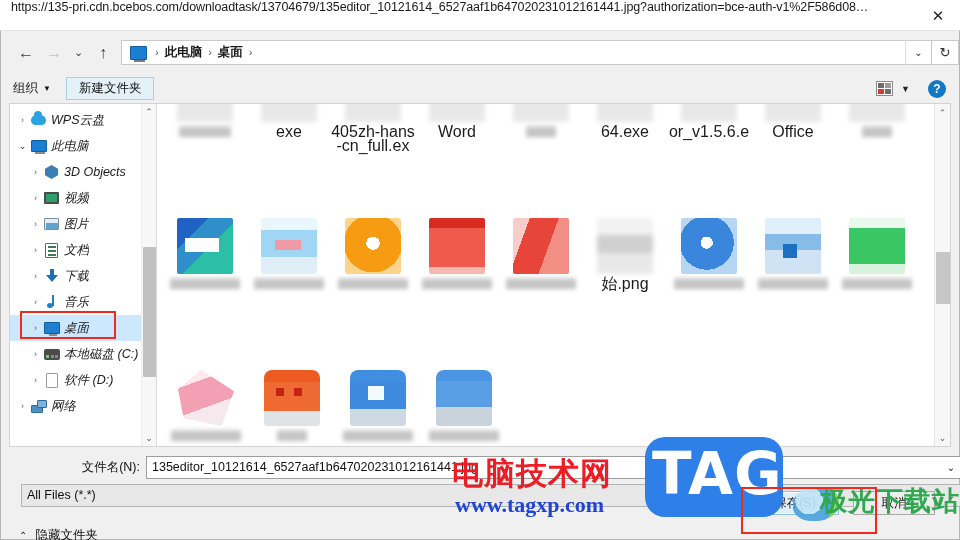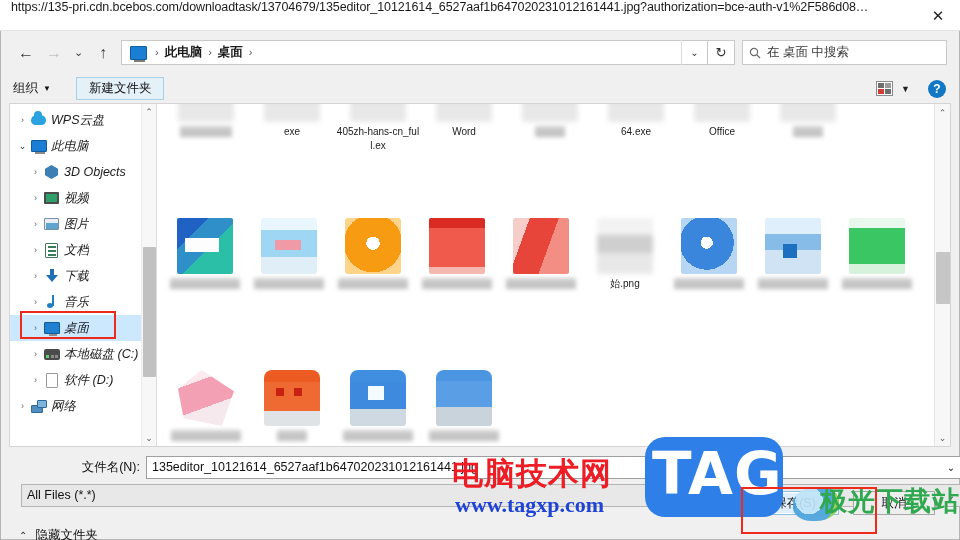--- a/index.html
+++ b/index.html
@@ -120,21 +120,21 @@
   .cmdrow {
     position: absolute; left: 0; top: 43px; width: 958px; height: 29px;
     display: flex; align-items: center; justify-content: space-between;
   }
   .cmd-organize {
     margin-left: 12px; font-size: 12.5px; color: #111;
     display: flex; align-items: center; gap: 5px;
   }
   .cmd-caret { font-size: 8px; color: #111; }
   .cmd-newfolder {
-    margin-left: 25px; height: 23px; padding: 0 12px;
+    margin-left: 15px; height: 23px; padding: 0 12px;
     background: #e4f1f9;
     border: 1px solid #a6d0e6;
     font-size: 12.5px; color: #111;
     display: flex; align-items: center;
   }
   .cmd-right {
     margin-left: auto; display: flex; align-items: center; gap: 6px;
     margin-right: 13px;
   }
   .view-icon {
@@ -338,21 +338,21 @@
     display: flex; flex-direction: column; align-items: center;
     padding-top: 4px;
   }
   .file-thumb {
     width: 56px; height: 56px;
     margin-bottom: 3px;
     position: relative;
     filter: blur(0.2px);
   }
   .file-label {
-    font-size: 10px; color: #1b1b1b;
+    font-size: 16px; color: #1b1b1b;
     text-align: center; line-height: 14px;
     width: 84px;
     word-break: break-all;
   }
   .file-label.blurred {
     color: transparent;
     background: linear-gradient(#cfcfcf, #bdbdbd);
     background-clip: padding-box;
     filter: blur(2.2px);
     display: inline-block;
@@ -585,29 +585,20 @@
         <span class="bc-sep">›</span>
         <span class="bc-crumb">此电脑</span>
         <span class="bc-sep">›</span>
         <span class="bc-crumb">桌面</span>
         <span class="bc-sep">›</span>
         <div class="bc-drop">⌄</div>
       </div>
 
       <div class="nav-refresh">↻</div>
 
-      <div class="searchbox">
-        <div class="search-icon">
-          <svg width="12" height="12" viewBox="0 0 12 12">
-            <circle cx="5" cy="5" r="3.6" fill="none" stroke="#6b6b6b" stroke-width="1.2"></circle>
-            <line x1="7.7" y1="7.7" x2="11" y2="11" stroke="#6b6b6b" stroke-width="1.2"></line>
-          </svg>
-        </div>
-        <div class="search-ph">在 桌面 中搜索</div>
-      </div>
     </div>
 
     <div class="cmdrow">
       <div class="cmd-organize">
         <span>组织</span>
         <span class="cmd-caret">▼</span>
       </div>
       <div class="cmd-newfolder">新建文件夹</div>
       <div class="cmd-right">
         <div class="view-icon">
@@ -739,20 +730,24 @@
             <div class="file-cell">
               <div class="file-thumb thumb-gray thumb-blur"></div>
               <div class="file-label blurred blurnarrow"></div>
             </div>
             <div class="file-cell">
               <div class="file-thumb thumb-gray thumb-blur"></div>
               <div class="file-label">64.exe</div>
             </div>
             <div class="file-cell">
               <div class="file-thumb thumb-gray thumb-blur"></div>
+              <div class="file-label">or_v1.5.6.e</div>
+            </div>
+            <div class="file-cell">
+              <div class="file-thumb thumb-gray thumb-blur"></div>
               <div class="file-label">Office</div>
             </div>
             <div class="file-cell">
               <div class="file-thumb thumb-gray thumb-blur"></div>
               <div class="file-label blurred blurnarrow"></div>
             </div>
           </div>
 
           <div class="file-row">
             <div class="file-cell">

